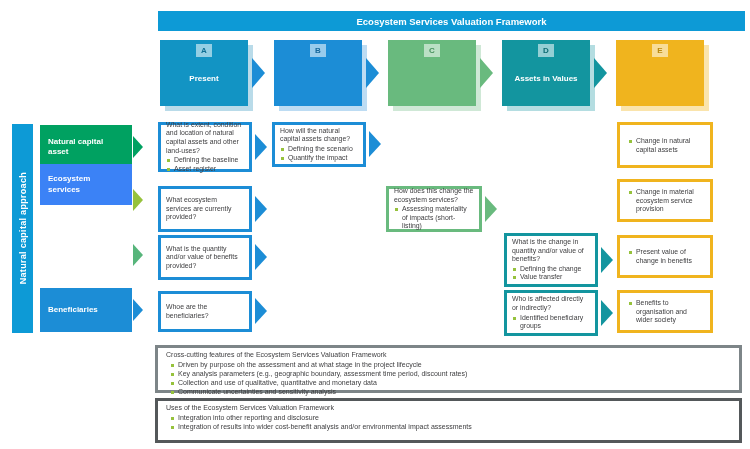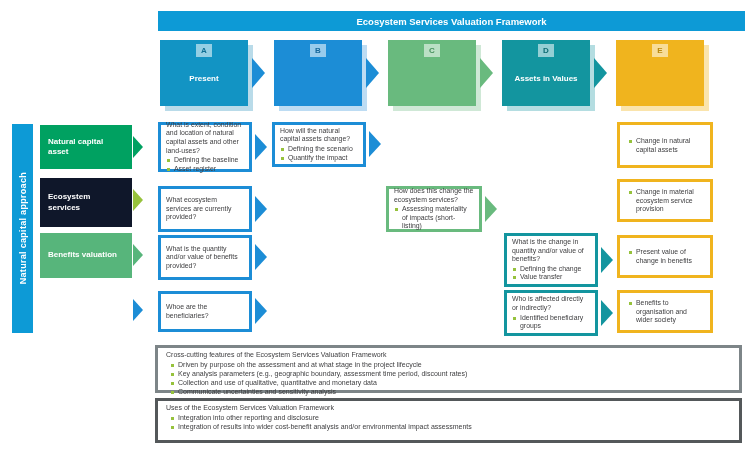--- a/index.html
+++ b/index.html
@@ -41,21 +41,21 @@
 
   
   .sidebar{position:absolute;left:12px;top:124px;width:21px;height:209px;background:#0D9AD6;
     color:#fff;font-weight:bold;font-size:9px;display:flex;align-items:center;justify-content:center;}
   .sidebar span{writing-mode:vertical-rl;transform:rotate(180deg);white-space:nowrap;letter-spacing:.3px;}
 
   
   .rowlbl{position:absolute;left:40px;width:92px;color:#fff;font-weight:bold;font-size:8px;
     display:flex;align-items:center;padding:8px 8px;box-sizing:border-box;line-height:1.3;}
   .rl1{top:125px;height:44px;background:#00A161}
-  .rl2{top:178px;height:49px;background:#0f172a}
+  .rl2{top:164px;height:41px;background:#3b82f6}
   .rl3{top:233px;height:45px;background:#57B57B}
   .rl4{top:288px;height:44px;background:#1C8DD6}
   .a-rl1{top:136px}.a-rl2{top:189px}.a-rl3{top:244px}.a-rl4{top:299px}
 
   
   .cell{position:absolute;background:#fff;border:3px solid;box-sizing:border-box;
     font-size:6.9px;color:#3D3D3F;padding:3px 5px;display:flex;flex-direction:column;
     justify-content:center;line-height:1.25;}
   .bc-blue{border-color:#1C8DD6}.bc-green{border-color:#69BA7E}
   .bc-teal{border-color:#13959F}.bc-yellow{border-color:#F0B41E}
@@ -125,24 +125,24 @@
   </div>
 
   <div class="rowlbl rl1">
     <span>Natural capital asset</span>
   </div>
   <span class="tri ltri a-rl1 tri-r1"></span>
   <div class="rowlbl rl2">
     <span>Ecosystem services</span>
   </div>
   <span class="tri ltri a-rl2 tri-r2"></span>
-  <div class="rowlbl rl3">
-    <span>Benefits valuation</span>
-  </div>
   <span class="tri ltri a-rl3 tri-r3"></span>
+  <div class="rowlbl rl4">
+    <span>Beneficiaries</span>
+  </div>
   <span class="tri ltri a-rl4 tri-r4"></span>
 
   <div class="cell bc-blue c-a1">
     <div>What is extent, condition and location of natural capital assets and other land-uses?</div>
     <ul class="blist">
       <li>Defining the baseline</li>
       <li>Asset register</li>
     </ul>
   </div>
   <span class="tri rtri t-a1 tri-blue"></span>

